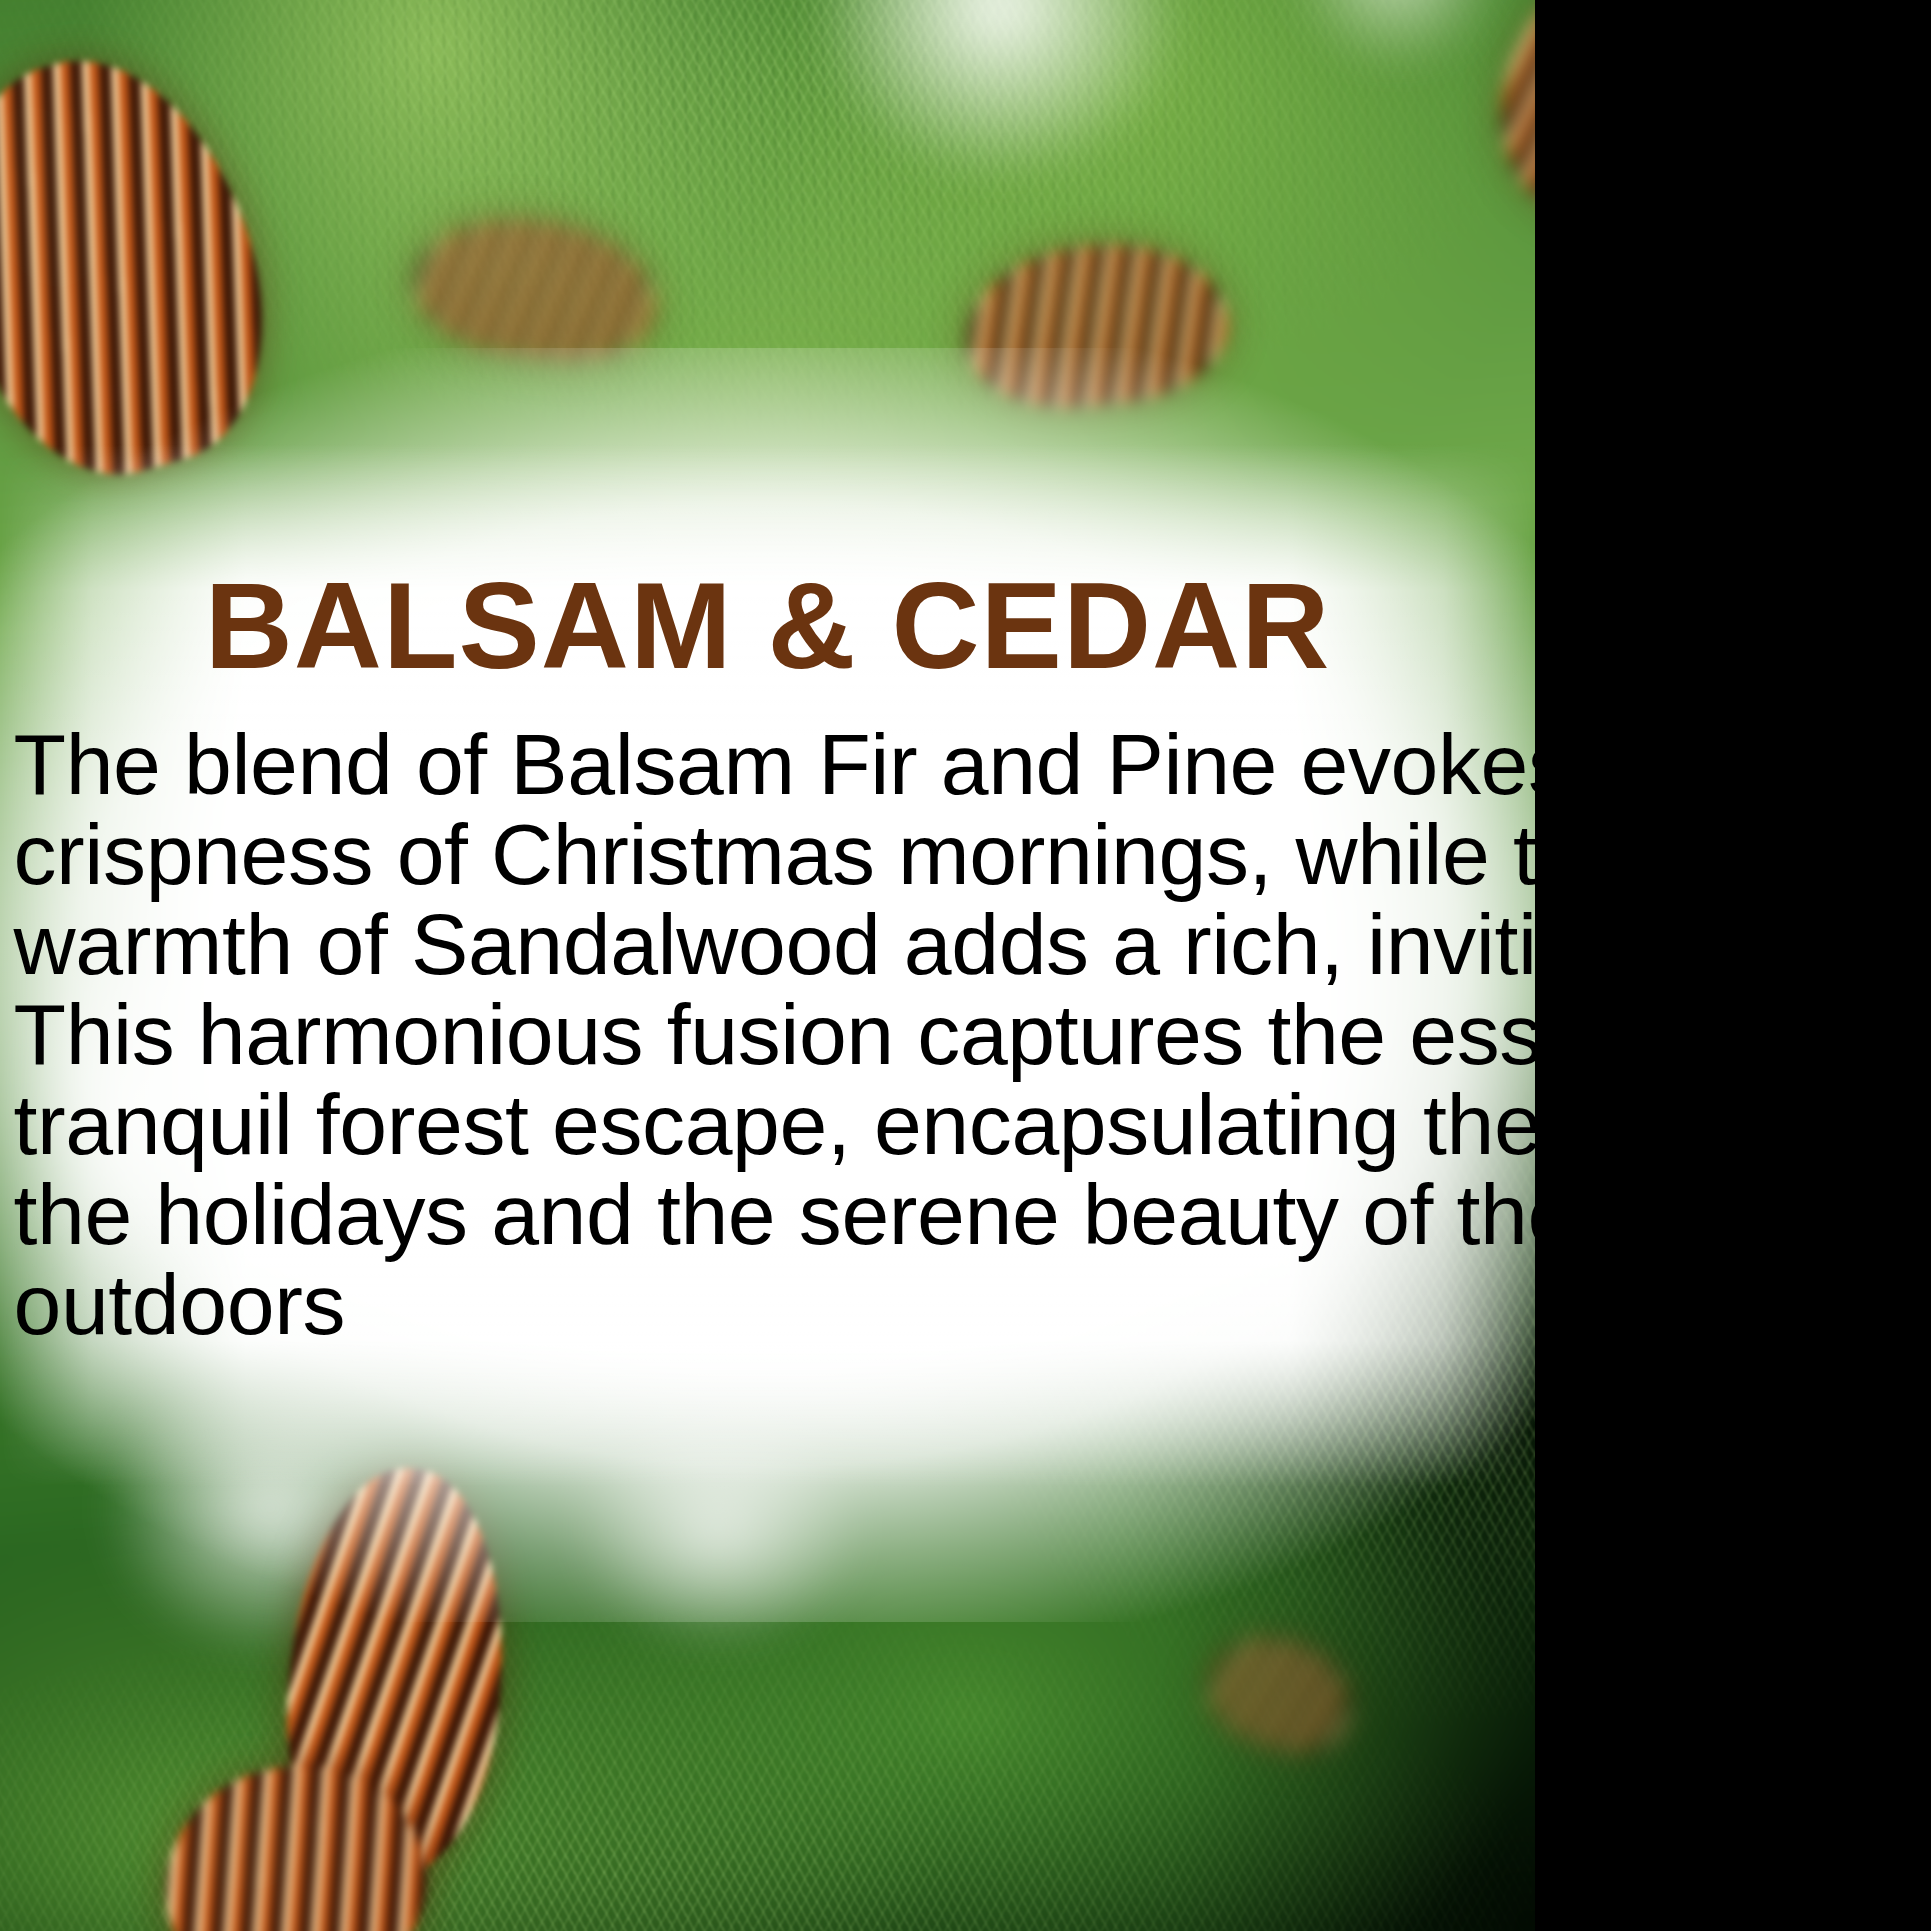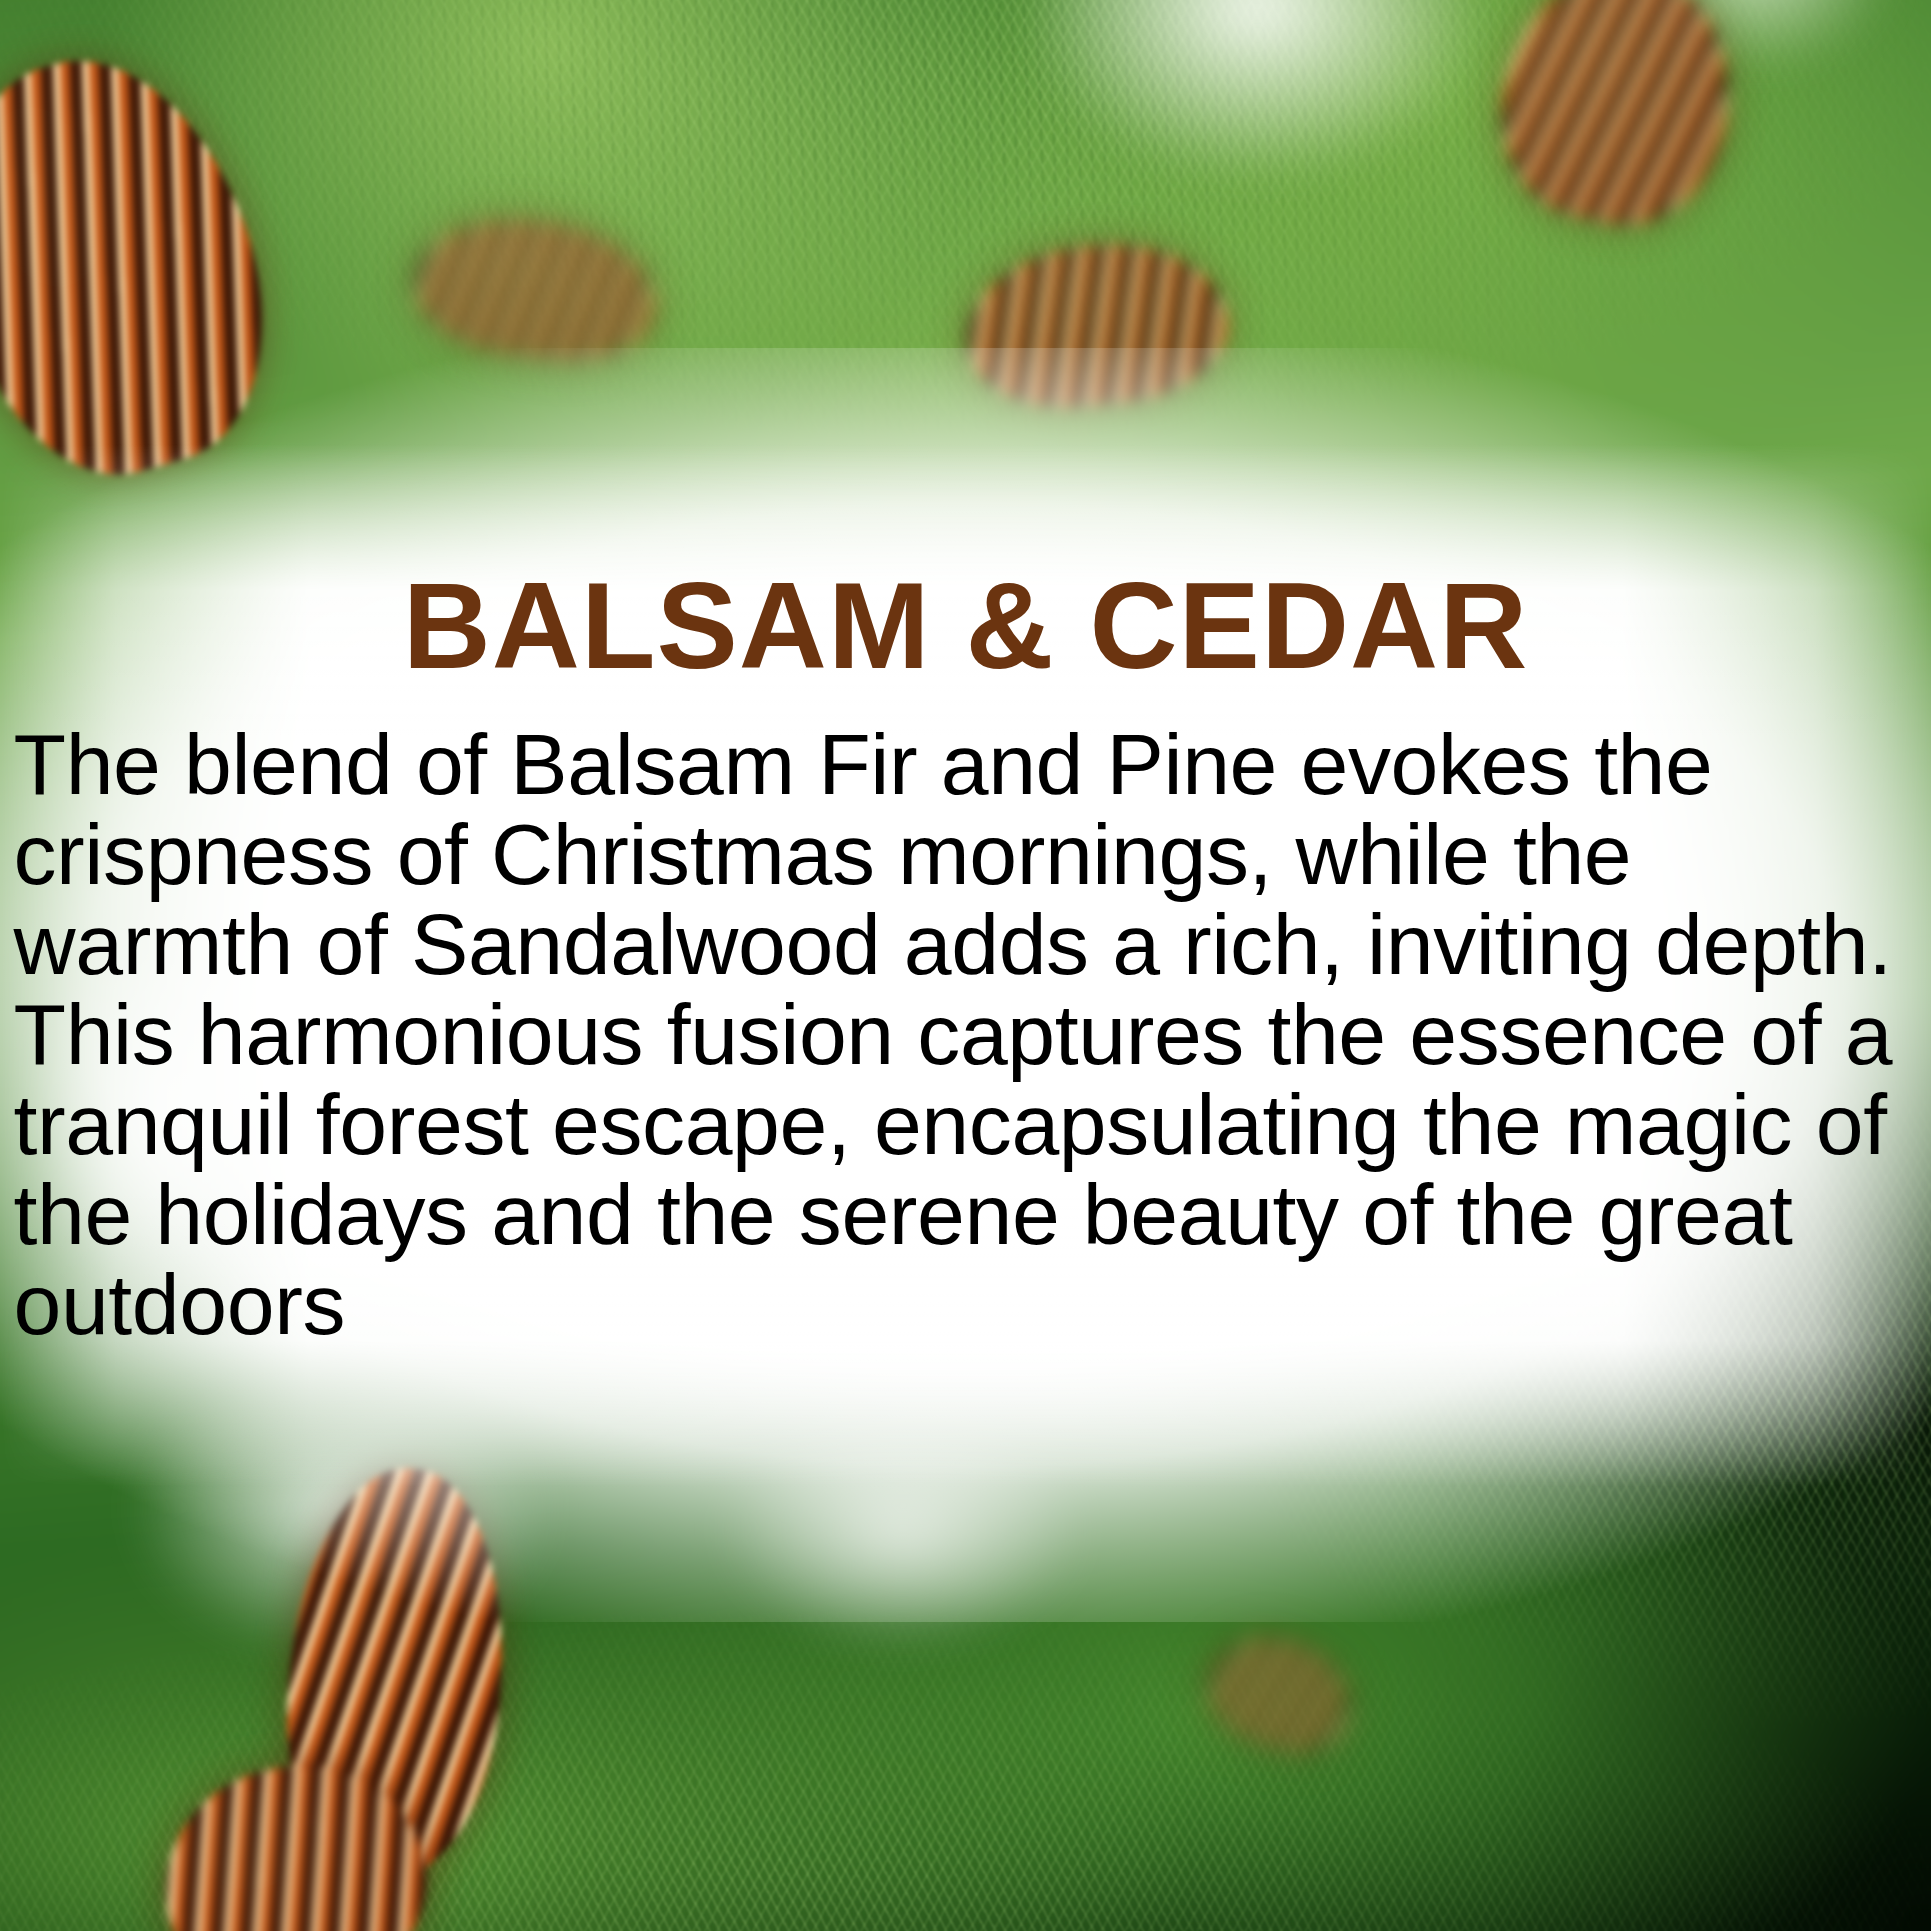--- a/index.html
+++ b/index.html
@@ -1,18 +1,18 @@
 <!DOCTYPE html>
 <html><head>
 <meta charset="utf-8">
 <style>
   html,body{margin:0;padding:0;background:#000;}
   body{width:1931px;height:1931px;overflow:hidden;font-family:"Liberation Sans",sans-serif;}
 
-  #stage{position:relative;width:1931px;height:1931px;overflow:hidden;background:#bef264;}
+  #stage{position:relative;width:1535px;height:1931px;overflow:hidden;background:#bef264;}
 
   
   .photo{position:absolute;inset:0;overflow:hidden;}
 
   .bg-base{
     position:absolute;inset:-4%;
     background:
       radial-gradient(ellipse 38% 30% at 72% 8%,  rgba(120,175,70,.95) 0%, rgba(70,120,40,0) 70%),
       radial-gradient(ellipse 30% 26% at 30% 6%,  rgba(150,195,95,.85) 0%, rgba(60,110,35,0) 72%),
       radial-gradient(ellipse 42% 26% at 50% 22%, rgba(128,180,78,.75) 0%, rgba(45,95,30,0) 75%),

